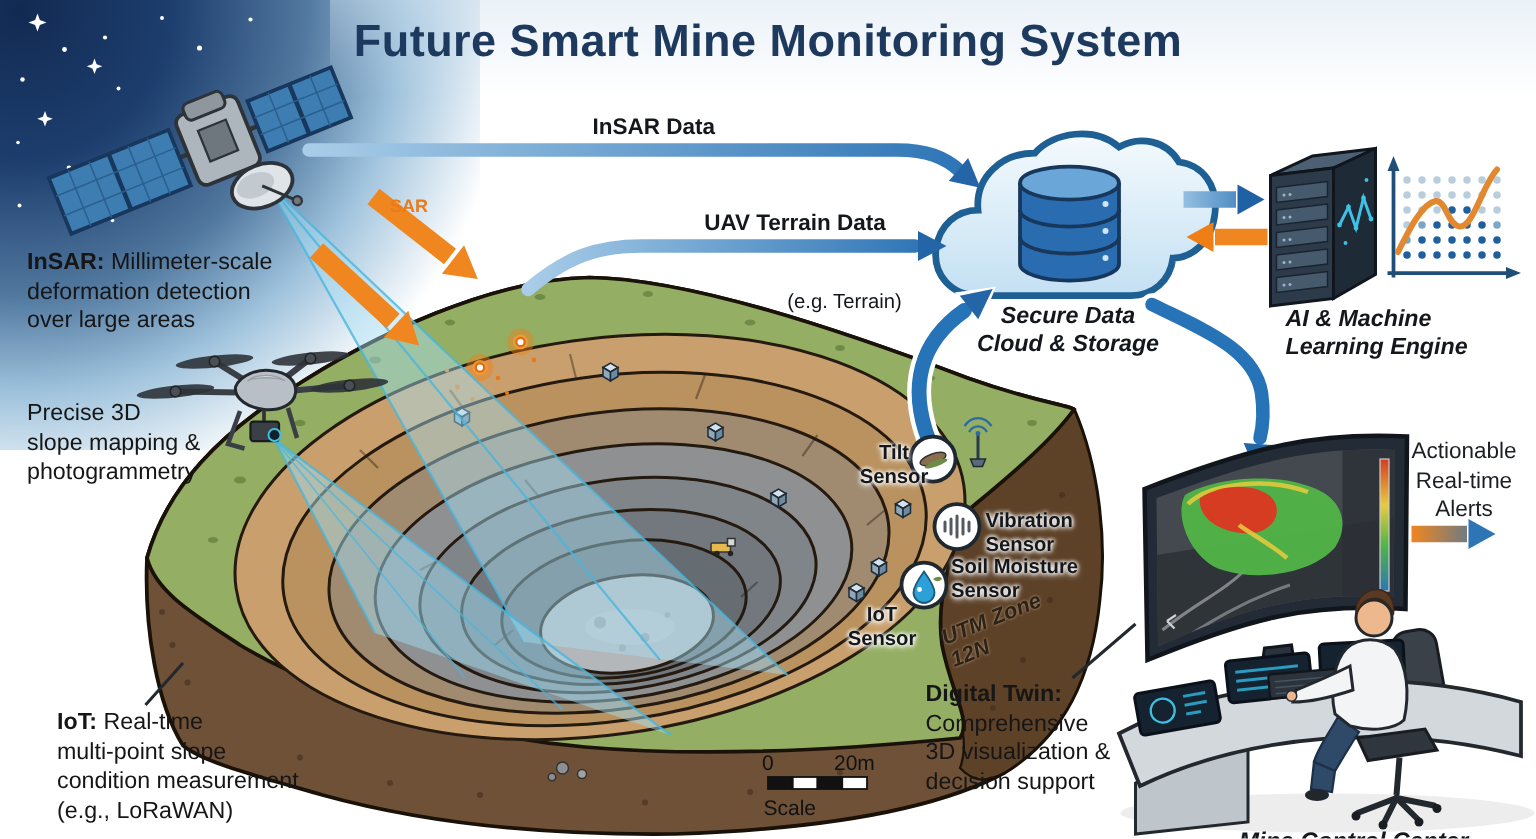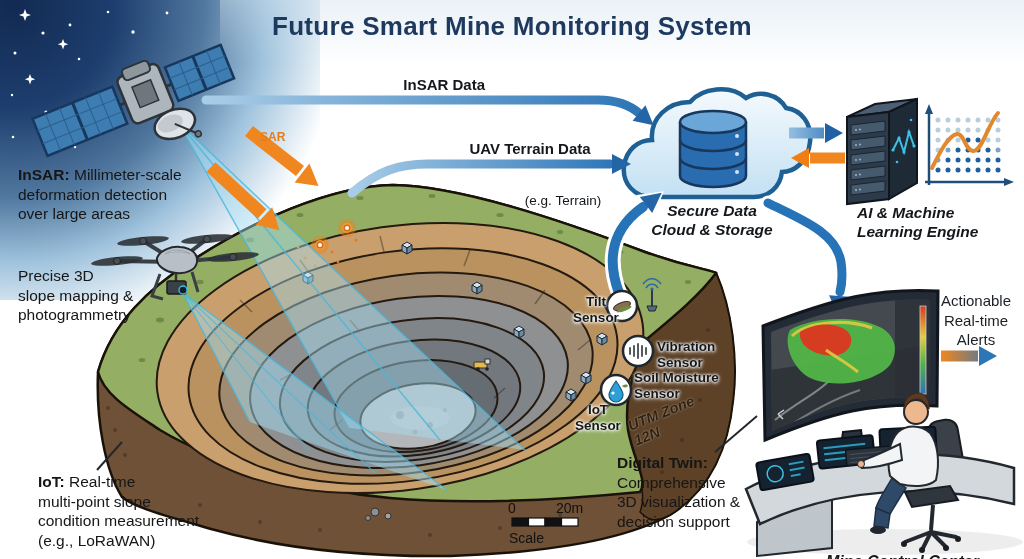--- a/index.html
+++ b/index.html
@@ -4,21 +4,21 @@
 <style>
   html,body{margin:0;padding:0;}
   body{width:1024px;height:559px;position:relative;overflow:hidden;background:#ffffff;
        font-family:"Liberation Sans",sans-serif;color:#161616;}
   .abs{position:absolute;}
   .pre{white-space:pre-line;}
   #night-sky{left:0;top:0;width:320px;height:300px;
     background:radial-gradient(circle at 4% 2%, #122a52 0%, #1d3e6e 24%, #51789f 45%, #9ec2dc 60%, rgba(244,249,252,0) 78%);}
   #top-glow{left:220px;top:0;width:804px;height:64px;
     background:linear-gradient(to bottom, rgba(208,224,238,0.45), rgba(255,255,255,0));}
-  #page-title{left:0;right:0;top:11px;text-align:center;font-size:26px;font-weight:bold;
+  #page-title{left:0;right:0;top:11px;text-align:center;font-size:30px;font-weight:bold;
     color:#1d3a5e;letter-spacing:.3px;}
   .note{position:absolute;font-size:15.5px;line-height:1.27;color:#161616;}
   .note b{font-weight:bold;}
   .bterm{display:block;font-weight:bold;}
   .flow-label{position:absolute;font-weight:bold;font-size:15px;color:#14181c;}
   .sar-label{position:absolute;font-weight:bold;font-size:12px;color:#e87b1a;}
   .node-label{position:absolute;font-weight:bold;font-size:15.5px;line-height:1.22;color:#14181c;font-style:italic;}
   .alerts-label{position:absolute;font-size:15px;line-height:1.3;color:#1b1f24;text-align:center;}
   .slabel{position:absolute;font-weight:bold;font-size:13.5px;line-height:1.2;color:#14181c;
     text-shadow:0 0 3px #fff,0 0 3px #fff,0 1px 4px #fff;}
@@ -572,21 +572,21 @@
 </div>
 
 <div class="note" style="left:617px;top:453px;width:165px;">
   <b class="bterm">Digital Twin:</b>
   <span class="pre">Comprehensive
 3D visualization &amp;
 decision support</span>
 </div>
 
 <div class="sar-label" style="left:260px;top:130px;">SAR</div>
-<div class="flow-label" style="left:395px;top:76px;width:90px;text-align:right;">InSAR Data</div>
+<div class="flow-label" style="left:395px;top:76px;width:90px;text-align:left;">InSAR Data</div>
 <div class="flow-label" style="left:465px;top:140px;width:130px;text-align:center;">UAV Terrain Data</div>
 
 <div style="position:absolute;left:478px;top:193px;width:170px;text-align:center;">
   <div style="font-size:13.5px;color:#14181c;">(e.g. Terrain)</div>
 </div>
 
 <div class="node-label pre" style="left:632px;top:202px;width:160px;text-align:center;">Secure Data
 Cloud &amp; Storage</div>
 <div class="node-label pre" style="left:857px;top:204px;width:150px;">AI &amp; Machine
 Learning Engine</div>
@@ -594,20 +594,20 @@
 Real-time
 Alerts</div>
 <div class="node-label" style="left:826px;top:552px;font-size:16px;">Mine Control Center</div>
 
 <div class="slabel pre" style="left:566px;top:294px;width:60px;text-align:center;">Tilt
 Sensor</div>
 <div class="slabel pre" style="left:657px;top:339px;width:70px;">Vibration
 Sensor</div>
 <div class="slabel pre" style="left:634px;top:370px;width:90px;">Soil Moisture
 Sensor</div>
-<div class="slabel pre" style="left:558px;top:402px;width:60px;text-align:center;margin-left:10px;">IoT
+<div class="slabel pre" style="left:558px;top:402px;width:60px;text-align:center;">IoT
 Sensor</div>
 
 <div id="utm-label">UTM Zone 12N</div>
 
 <div class="scale-txt" style="left:508px;top:500px;">0</div>
 <div class="scale-txt" style="left:556px;top:500px;">20m</div>
 <div class="scale-txt" style="left:509px;top:530px;">Scale</div>
 
 </body></html>

